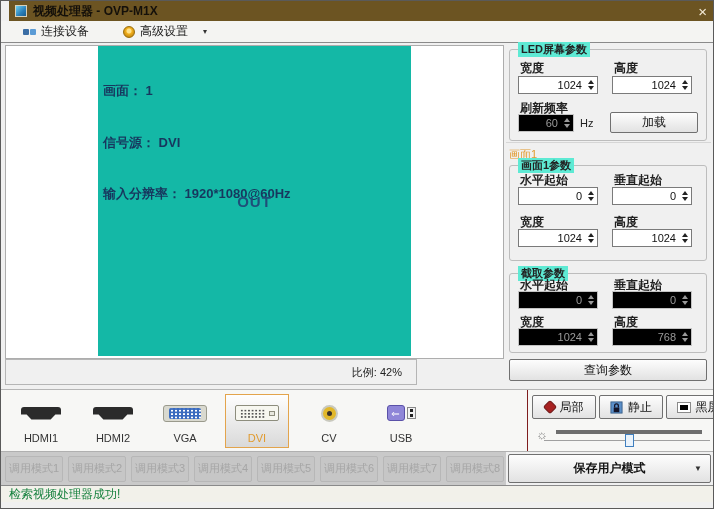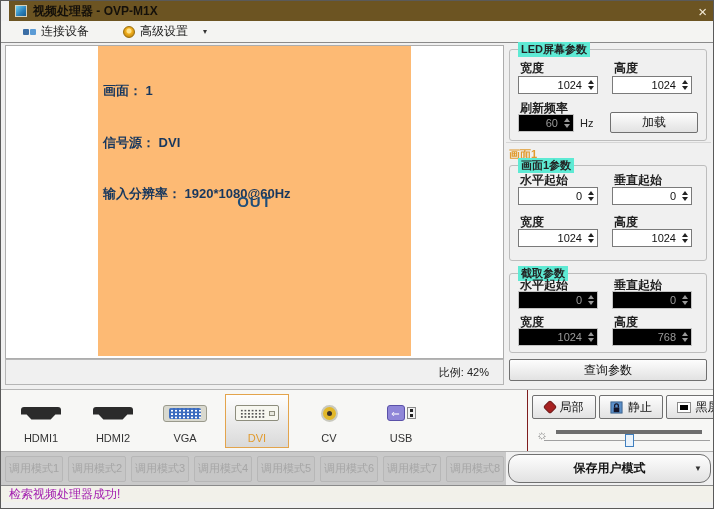--- a/index.html
+++ b/index.html
@@ -16,40 +16,40 @@
   .toolbar { position:absolute; left:0; top:20px; width:100%; height:22px; background:#f4f4f2; border-bottom:1px solid #8a8a8a; display:flex; align-items:center; padding-left:14px; }
   .tool-btn { display:flex; align-items:center; gap:5px; font-size:12px; color:#1a1a1a; padding:2px 8px; }
   .plug-icon { display:inline-flex; gap:1px; }
   .plug-icon i { width:6px; height:6px; background:#3b6ea5; border-radius:1px; }
   .plug-icon i:last-child { background:#5b9bd5; }
   .gear-icon { width:12px; height:12px; border-radius:50%; background:radial-gradient(circle at 50% 40%, #ffe28a 0 2px, #f2b01e 3px, #c68a10 6px); border:1px solid #9a6d0a; }
   .dd-arrow { font-size:8px; color:#333; margin-left:10px; }
 
   
   .canvas { position:absolute; left:4px; top:44px; width:499px; height:314px; background:#ffffff; border:1px solid #adadad; }
-  .preview-panel { position:absolute; left:92px; top:0; width:313px; height:310px; background:#fdba74; }
+  .preview-panel { position:absolute; left:92px; top:0; width:313px; height:310px; background:#14b8a6; }
   .preview-text { padding:2px 5px; font-size:13px; font-weight:bold; color:#17375e; line-height:1.32; white-space:pre; }
   .out-label { position:absolute; left:0; top:0; width:100%; height:100%; display:flex; align-items:center; justify-content:center; font-size:15px; font-weight:bold; letter-spacing:1px; color:#1f4e79; }
-  .scalebar { position:absolute; left:4px; top:358px; width:499px; height:26px; background:#f0f0f0; border:1px solid #b5b5b5; display:flex; align-items:center; justify-content:flex-end; padding-right:14px; font-size:11px; color:#222; }
+  .scalebar { position:absolute; left:4px; top:358px; width:412px; height:26px; background:#f0f0f0; border:1px solid #b5b5b5; display:flex; align-items:center; justify-content:flex-end; padding-right:14px; font-size:11px; color:#222; }
 
   
   .right-sep { position:absolute; left:505px; top:141px; width:205px; border-top:1px solid #d6d6d6; }
   .group { position:absolute; border:1px solid #bdbdbd; border-radius:3px; background:#f0f0f0; }
   .group-title { position:absolute; top:-8px; left:8px; background:#5eead4; padding:0 3px; font-size:11px; font-weight:bold; color:#222; }
   .fld-label { position:absolute; font-size:12px; font-weight:bold; color:#222; }
   .spin { position:absolute; height:18px; background:#ffffff; border:1px solid #7a7a7a; display:flex; align-items:center; }
   .spin .spin-val { flex:1; text-align:right; font-size:11px; color:#111; padding-right:3px; }
   .spin .spin-arrows { width:12px; display:flex; flex-direction:column; align-items:center; gap:2px; }
   .spin .up { width:0; height:0; border-left:3px solid transparent; border-right:3px solid transparent; border-bottom:4px solid #222; }
   .spin .dn { width:0; height:0; border-left:3px solid transparent; border-right:3px solid transparent; border-top:4px solid #222; }
   .spin.disabled { background:#000000; border-color:#c3c3c3; }
   .spin.disabled .spin-val { color:#9a9a9a; }
   .spin.disabled .up { border-bottom-color:#9a9a9a; }
   .spin.disabled .dn { border-top-color:#9a9a9a; }
-  .tab-label { position:absolute; left:508px; top:146px; font-size:11px; font-weight:bold; color:#e19b2f; }
+  .tab-label { position:absolute; left:508px; top:146px; font-size:11px; font-weight:normal; color:#e19b2f; }
   .btn { background:linear-gradient(#fdfdfd,#e2e2e2); border:1px solid #707070; border-radius:2px; font-size:12px; color:#111; display:flex; align-items:center; justify-content:center; }
   .hz-label { position:absolute; font-size:11px; color:#222; }
 
   
   .bottom { position:absolute; left:0; top:388px; width:100%; height:62px; background:#f7f7f5; border-top:1px solid #b5b5b5; }
   .sources { position:absolute; left:8px; top:4px; display:flex; gap:8px; }
   .src-cell { width:64px; height:54px; display:flex; flex-direction:column; align-items:center; justify-content:space-between; padding:5px 0 3px; border:1px solid transparent; }
   .src-cell .src-label { font-size:11px; color:#333; }
   .src-cell.selected { border:1px solid #e3a44c; background:linear-gradient(#fefefe,#d9d9d9); }
   .src-cell.selected .src-label { color:#e19b2f; }
@@ -77,25 +77,25 @@
   .sun.dim { left:8px; color:#8a8a8a; }
   .sun.bright { right:8px; color:#4a7fb5; }
   .groove { position:absolute; left:28px; top:6px; width:146px; height:4px; background:#6e6e6e; }
   .axis { position:absolute; left:16px; top:16px; width:166px; border-top:1px solid #a0a0a0; }
   .handle { position:absolute; left:97px; top:10px; width:9px; height:13px; background:#eaf3fb; border:1px solid #3f7fbf; }
 
   
   .modes-row { position:absolute; left:0; top:450px; width:505px; height:34px; background:#c9c9c9; border-top:1px solid #b0b0b0; display:flex; align-items:center; gap:5px; padding-left:4px; }
   .mode-btn { width:58px; height:26px; background:#c6c6c6; border:1px solid #b7b7b7; border-radius:2px; font-size:11px; color:#a5a5a5; display:flex; align-items:center; justify-content:center; }
   .save-area { position:absolute; left:505px; top:450px; width:209px; height:34px; background:#f0f0f0; border-top:1px solid #b0b0b0; }
-  .save-btn { position:absolute; left:2px; top:2px; width:203px; height:29px; font-size:12px; font-weight:bold; position:absolute;border-radius:11px; }
+  .save-btn { position:absolute; left:2px; top:2px; width:203px; height:29px; font-size:12px; font-weight:bold; position:absolute; }
   .save-btn .arr { position:absolute; right:8px; font-size:8px; color:#333; }
 
   
-  .statusbar { position:absolute; left:0; top:484px; width:100%; height:17px; background:#f2f1ea; border-top:1px solid #8a8a8a; display:flex; align-items:center; padding-left:8px; font-size:12px; color:#a21caf; }
+  .statusbar { position:absolute; left:0; top:484px; width:100%; height:17px; background:#f2f1ea; border-top:1px solid #8a8a8a; display:flex; align-items:center; padding-left:8px; font-size:12px; color:#15803d; }
 </style>
 </head>
 <body>
 
 <div class="window">
 
   <div class="titlebar">
     <span class="app-icon"></span>
     <span class="title">视频处理器 - OVP-M1X</span>
     <span class="close-btn">×</span>

